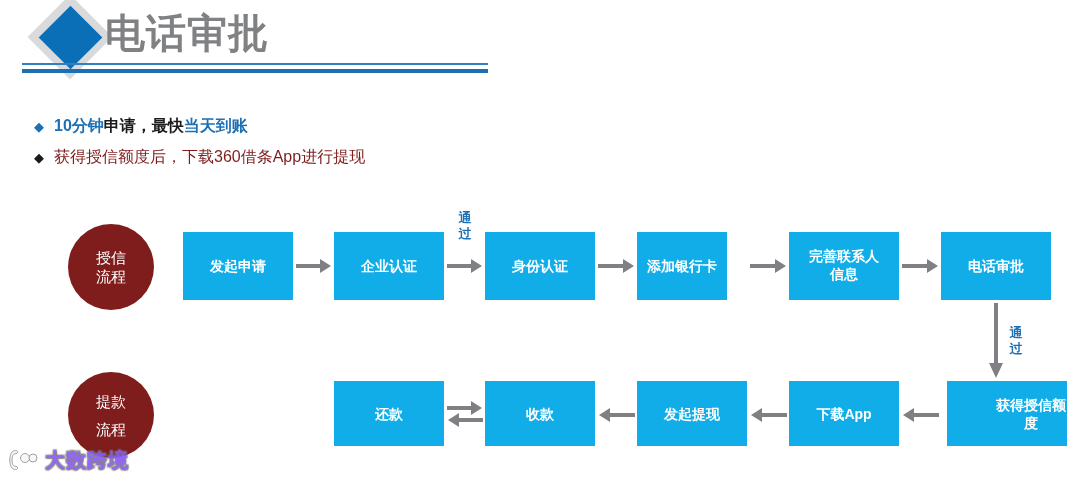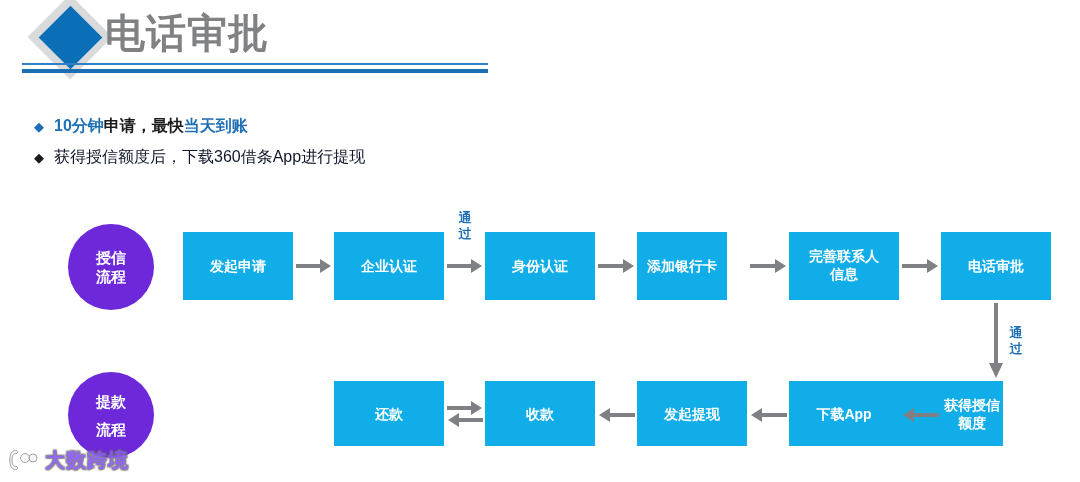--- a/index.html
+++ b/index.html
@@ -75,33 +75,33 @@
   .bullet-mark {
     width: 20px;
     font-size: 13px;
     line-height: 13px;
     flex: 0 0 20px;
   }
   .bullet-mark.blue { color: #1f6fb5; }
   .bullet-mark.dark { color: #1a1a1a; }
   .b1-text { font-size: 16px; font-weight: bold; color: #1a1a1a; }
   .b1-text .hl { color: #1f6fb5; }
-  .b2-text { font-size: 16px; font-weight: normal; color: #0f172a; }
+  .b2-text { font-size: 16px; font-weight: normal; color: #7f1d1d; }
 
   
   .flow { position: absolute; left: 0; top: 0; width: 1080px; height: 482px; }
 
   .circle {
     position: absolute;
     width: 86px; height: 86px;
     border-radius: 50%;
-    background: #6d28d9;
+    background: #7f1d1d;
     color: #ffffff;
     font-size: 15px;
-    font-weight: bold;
+    font-weight: normal;
     line-height: 19px;
     display: flex;
     flex-direction: column;
     align-items: center;
     justify-content: center;
     text-align: center;
   }
   .circle-r1 { left: 68px; top: 224px; }
   .circle-r2 { left: 68px; top: 372px; gap: 9px; }
 
@@ -278,21 +278,21 @@
     </div>
 
     <div class="node node-r2" style="left:334px; width:110px;">还款</div>
 
     <div class="node node-r2" style="left:485px; width:110px;">收款</div>
 
     <div class="node node-r2" style="left:637px; width:110px;">发起提现</div>
 
     <div class="node node-r2" style="left:789px; width:110px;">下载App</div>
 
-    <div class="node node-r2" style="left:893px; width:110px;padding-left:48px;">获得授信额度</div>
+    <div class="node node-r2" style="left:947px; width:120px;padding-left:48px;">获得授信额度</div>
 
     <div class="arrow-dbl" style="left:447px; top:400px;">
       <svg width="36" height="28" viewBox="0 0 36 28">
         <path d="M0 8 L26 8" stroke="#7f8083" stroke-width="4" fill="none"></path>
         <path d="M24 1 L35 8 L24 15 Z" fill="#7f8083"></path>
         <path d="M36 20 L10 20" stroke="#7f8083" stroke-width="4" fill="none"></path>
         <path d="M12 13 L1 20 L12 27 Z" fill="#7f8083"></path>
       </svg>
     </div>
 

